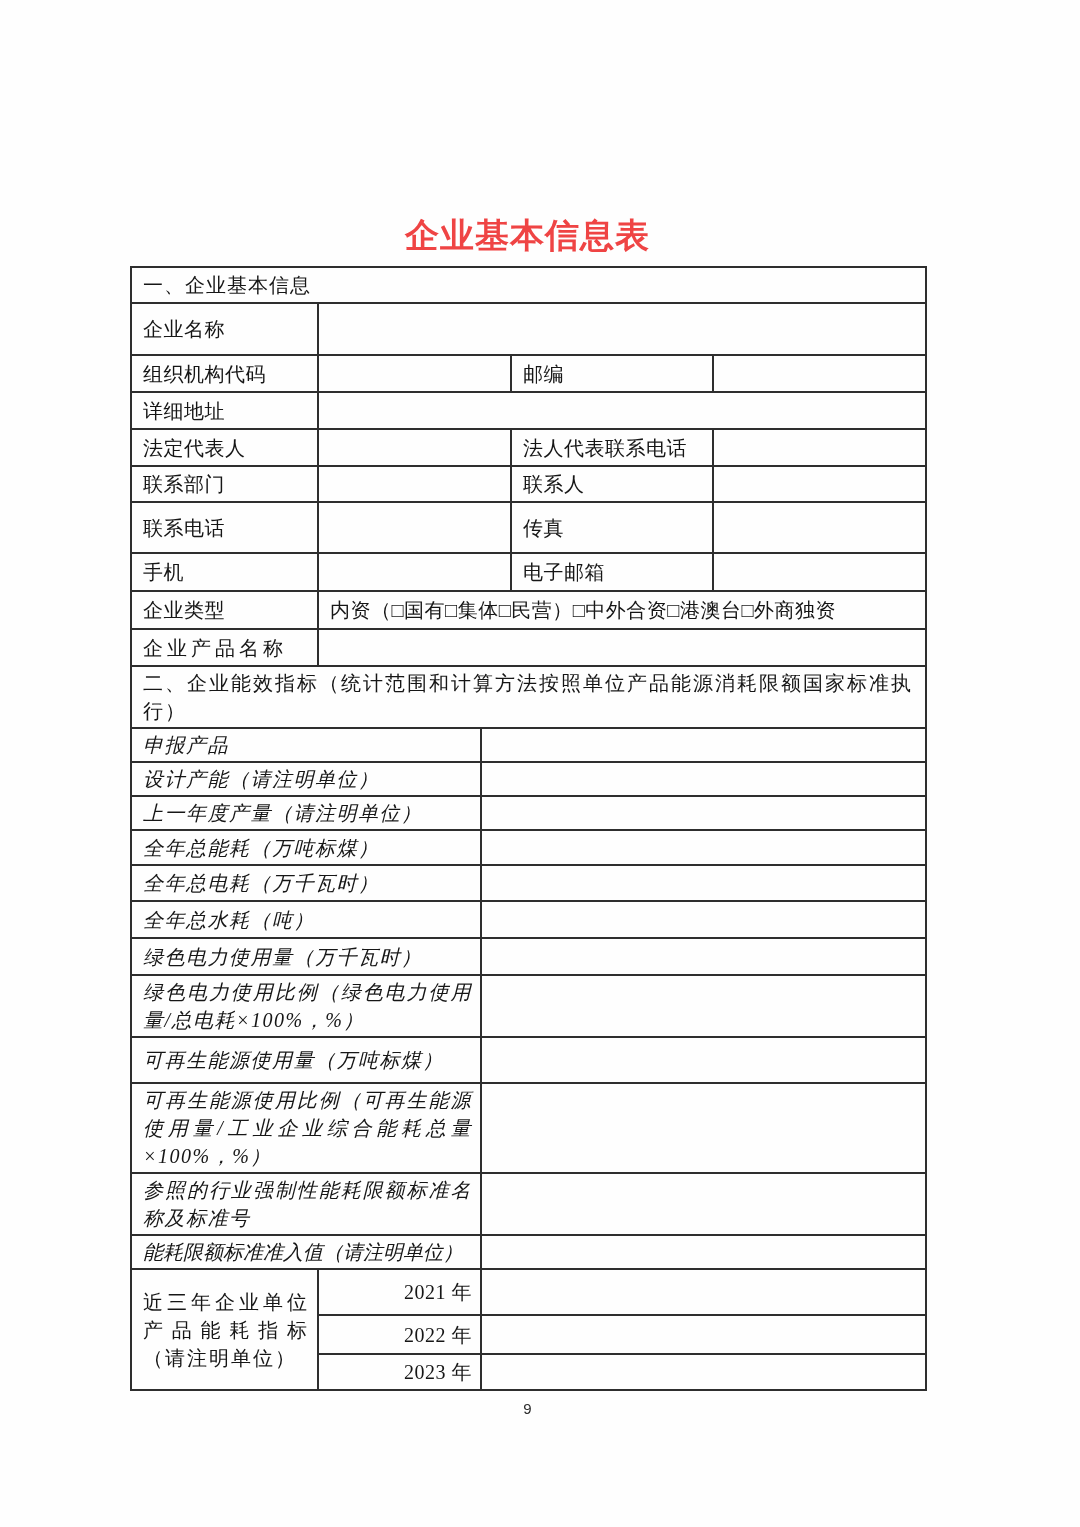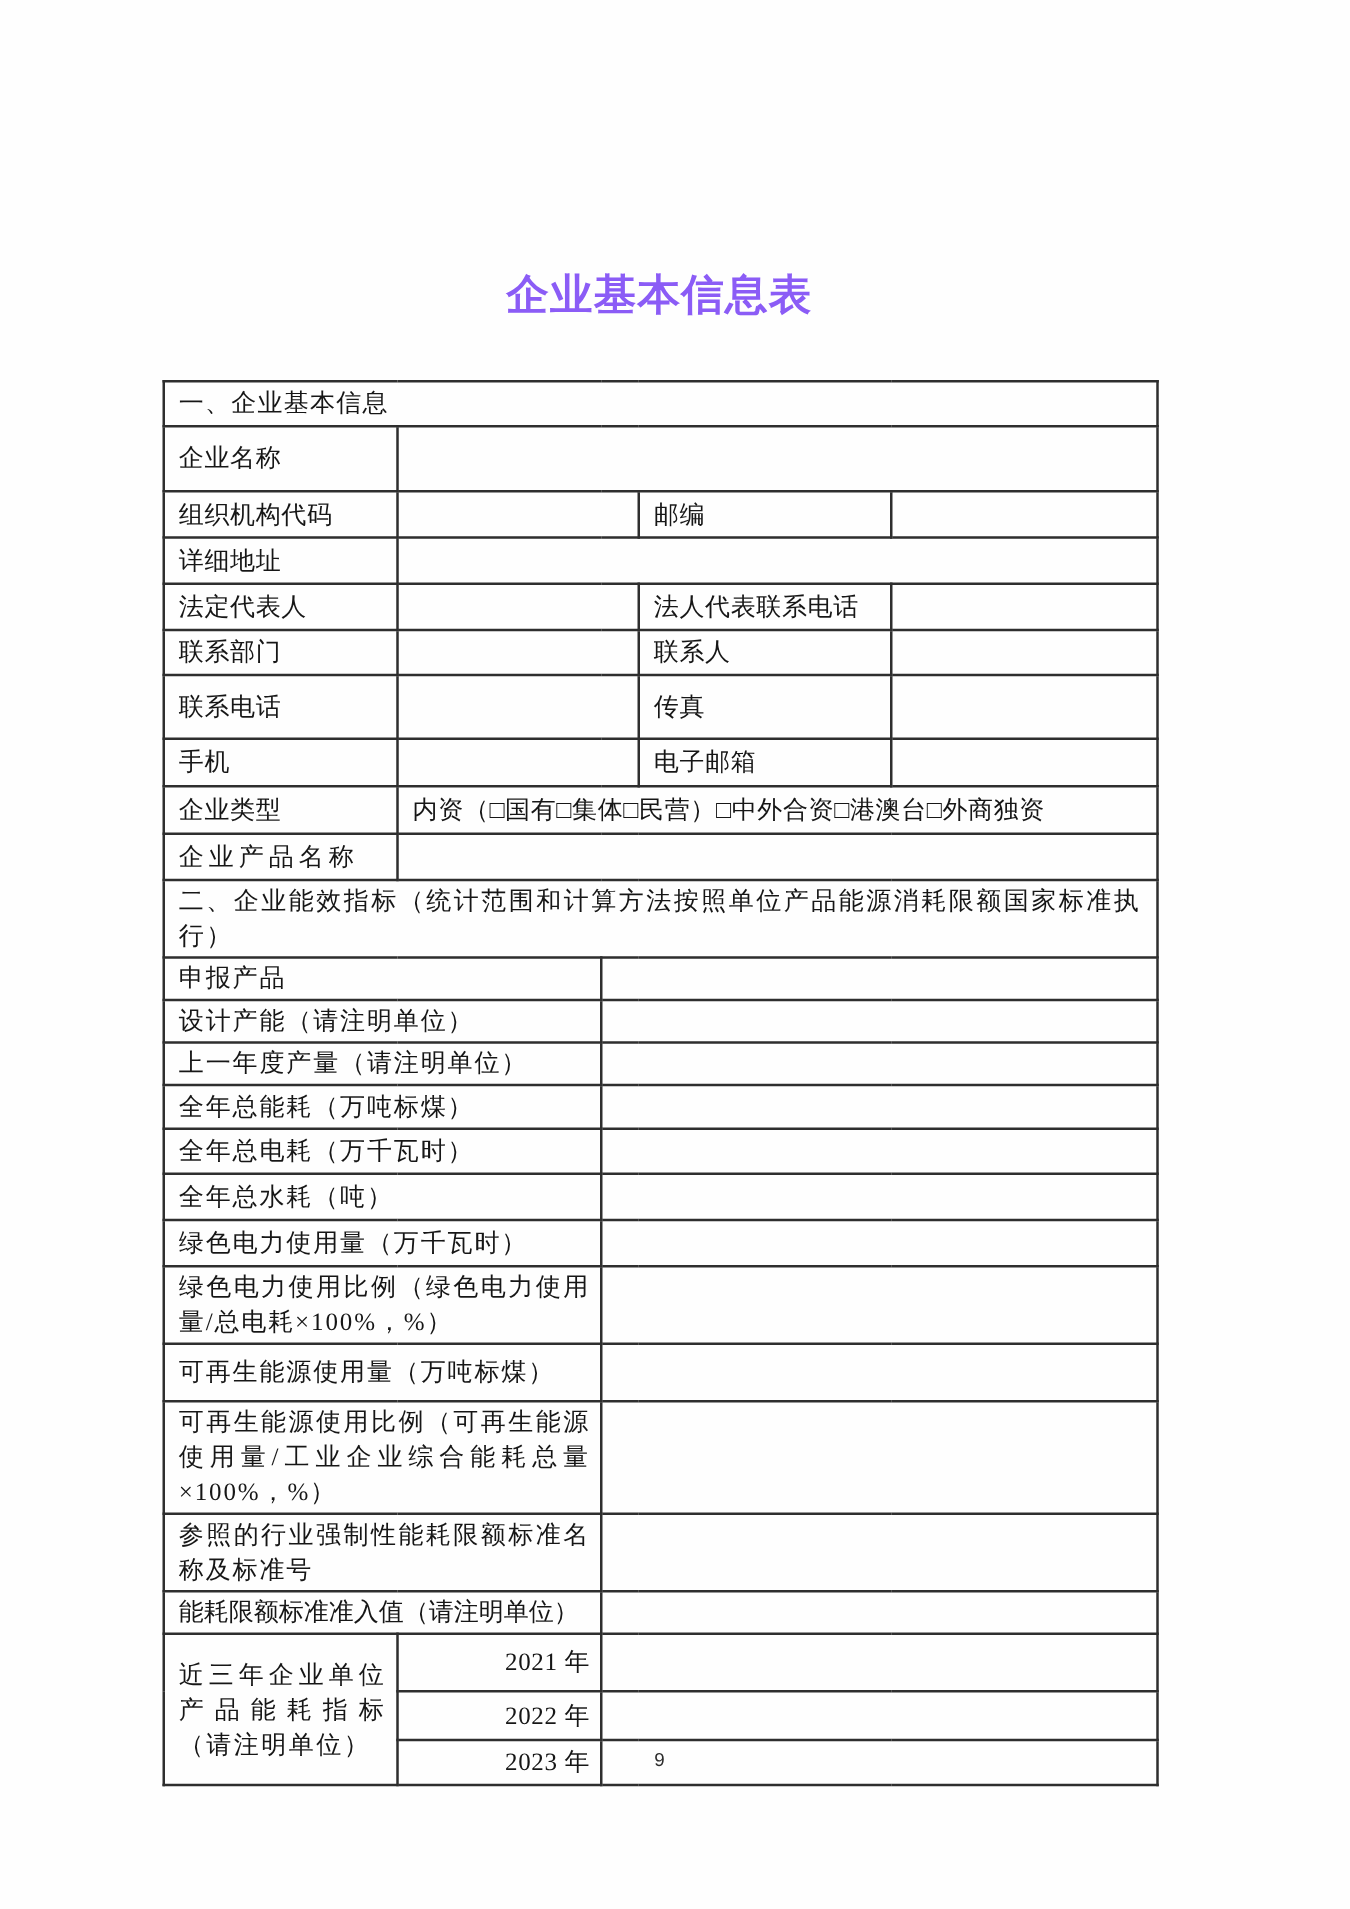--- a/index.html
+++ b/index.html
@@ -17,49 +17,48 @@
   }
   .doc-title {
     position: absolute;
     top: 213px;
     left: 130px;
     width: 795px;
     text-align: center;
     font-size: 34px;
     font-weight: 700;
     letter-spacing: 1px;
-    color: #8b5cf6;
+    color: #ef4444;
   }
   table.form {
     position: absolute;
     top: 266px;
     left: 130px;
     width: 795px;
     border-collapse: collapse;
     table-layout: fixed;
-    margin-top: 38px;
   }
   table.form td {
     border: 2px solid #2e2e2e;
     font-size: 20px;
     line-height: 1.4;
     vertical-align: middle;
     padding: 2px 8px 2px 11px;
     color: #161616;
     overflow: hidden;
   }
   td.sec-header { letter-spacing: 1px; padding-left: 13px; }
   td.sec-header2 { letter-spacing: 2px; line-height: 1.35; padding: 4px 8px 4px 13px; }
   td.lbl { letter-spacing: 0.5px; white-space: nowrap; }
   td.lbl2 {
     letter-spacing: 1.5px;
     text-align: justify;
     text-justify: inter-character;
     line-height: 1.45;
-    padding-top: 3px; padding-bottom: 3px;
+    padding-top: 3px; padding-bottom: 3px; font-style: italic;
   }
   td.tight { letter-spacing: 0; padding-left: 9px; padding-right: 2px; }
   td.indent { padding-left: 32px; letter-spacing: 4px; }
   td.year-cell { text-align: right; letter-spacing: 0.5px; }
   td.empty-cell { }
   td.span-label {
     letter-spacing: 2px;
     text-align: justify;
     text-justify: inter-character;
     line-height: 1.65;

